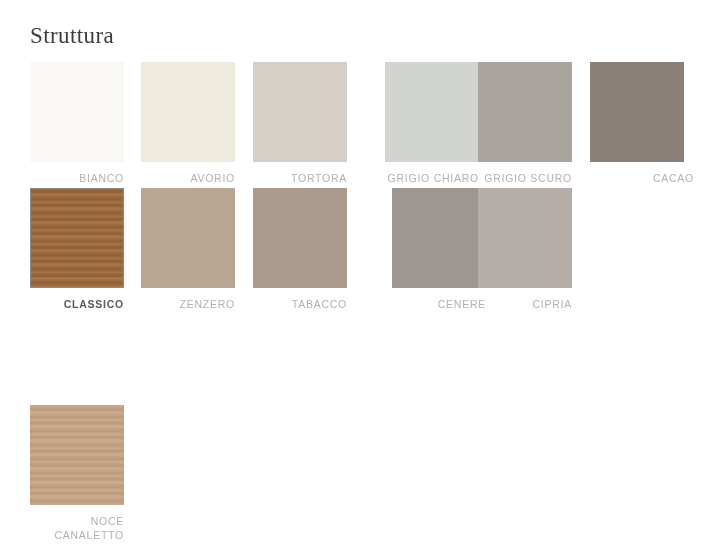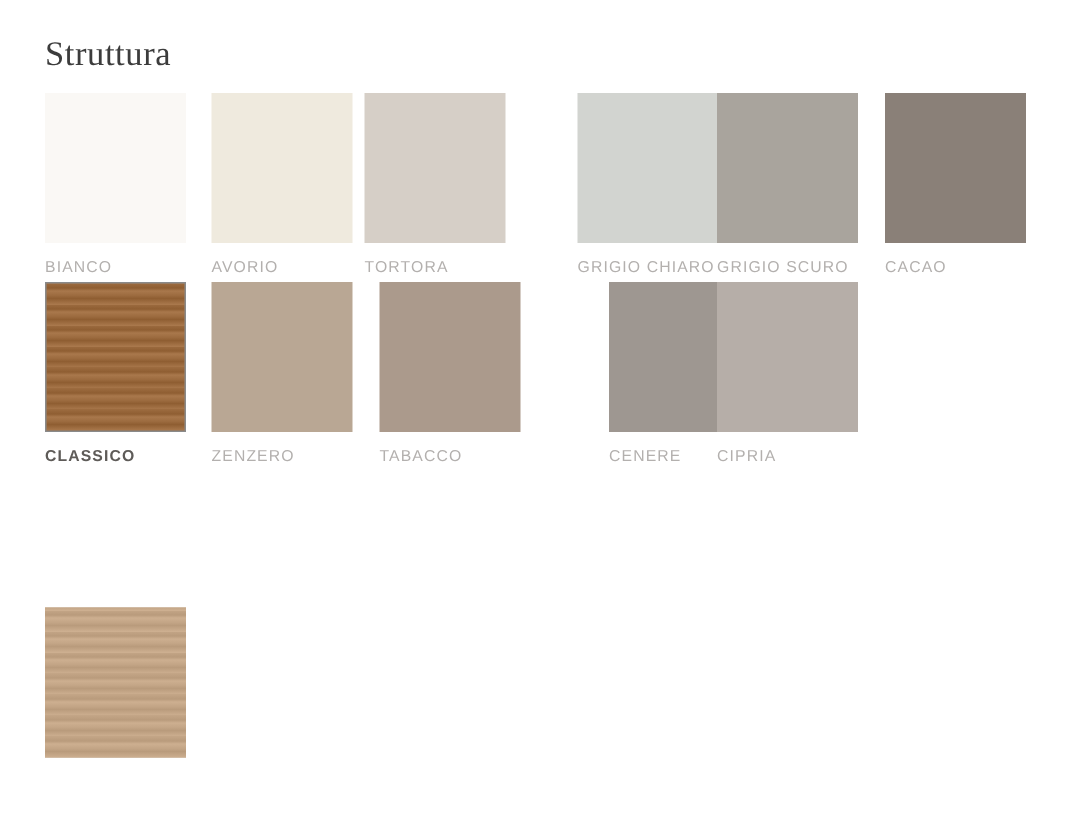--- a/index.html
+++ b/index.html
@@ -12,20 +12,21 @@
     height: 558px;
     overflow: hidden;
     font-family: "Liberation Sans", sans-serif;
     -webkit-font-smoothing: antialiased;
   }
   .page {
     position: relative;
     width: 715px;
     height: 558px;
     background: #ffffff;
+    text-align: right;
   }
 
   
   .section-title {
     font-family: "Liberation Serif", "DejaVu Serif", serif;
     font-size: 23px;
     font-weight: 400;
     color: #3c3c3c;
     letter-spacing: 0.4px;
     line-height: 1;
@@ -84,21 +85,21 @@
 
   <div class="swatch-row">
     <div class="swatch-item" style="left:30px; top:62px;">
       <div class="swatch-tile" style="background-color: rgb(250, 248, 245);"></div>
       <div class="swatch-label">BIANCO</div>
     </div>
     <div class="swatch-item" style="left:141px; top:62px;">
       <div class="swatch-tile" style="background-color: rgb(239, 234, 222);"></div>
       <div class="swatch-label">AVORIO</div>
     </div>
-    <div class="swatch-item" style="left:243px; top:62px;">
+    <div class="swatch-item" style="left:253px; top:62px;">
       <div class="swatch-tile" style="background-color: rgb(214, 207, 199);"></div>
       <div class="swatch-label">TORTORA</div>
     </div>
     <div class="swatch-item" style="left:385px; top:62px;">
       <div class="swatch-tile" style="background-color: rgb(210, 212, 208);"></div>
       <div class="swatch-label">GRIGIO CHIARO</div>
     </div>
     <div class="swatch-item" style="left:478px; top:62px;">
       <div class="swatch-tile" style="background-color: rgb(169, 164, 157);"></div>
       <div class="swatch-label">GRIGIO SCURO</div>
@@ -115,30 +116,32 @@
       <div class="swatch-label selected">CLASSICO</div>
     </div>
     <div class="swatch-item" style="left:141px; top:188px;">
       <div class="swatch-tile" style="background-color: rgb(185, 167, 148);"></div>
       <div class="swatch-label">ZENZERO</div>
     </div>
     <div class="swatch-item" style="left:253px; top:188px;">
       <div class="swatch-tile" style="background-color: rgb(171, 154, 140);"></div>
       <div class="swatch-label">TABACCO</div>
     </div>
-    <div class="swatch-item" style="left:366px; top:188px;padding-left:40px;">
+    <div class="swatch-item" style="left:352px; top:188px;padding-left:40px;">
       <div class="swatch-tile" style="background-color: rgb(158, 151, 145);"></div>
       <div class="swatch-label">CENERE</div>
     </div>
     <div class="swatch-item" style="left:478px; top:188px;">
       <div class="swatch-tile" style="background-color: rgb(182, 174, 168);"></div>
       <div class="swatch-label">CIPRIA</div>
     </div>
   </div>
 
 
   <div class="swatch-row">
     <div class="swatch-item" style="left:30px; top:405px;">
       <div class="swatch-tile" style="background-color: rgb(195, 165, 134); background-image: repeating-linear-gradient(0deg, rgb(205, 175, 144) 0px, rgb(195, 165, 134) 2px, rgb(185, 155, 124) 4px, rgb(195, 165, 134) 6px, rgb(205, 175, 144) 9px, rgb(185, 155, 124) 11px, rgb(195, 165, 134) 14px), repeating-linear-gradient(90deg, rgba(255, 255, 255, 0.05) 0px, rgba(0, 0, 0, 0.05) 40px, rgba(255, 255, 255, 0.05) 90px);"></div>
+      <div class="swatch-label">NOCE
+CANALETTO</div>
     </div>
   </div>
 
 </div>
 
 </body></html>

